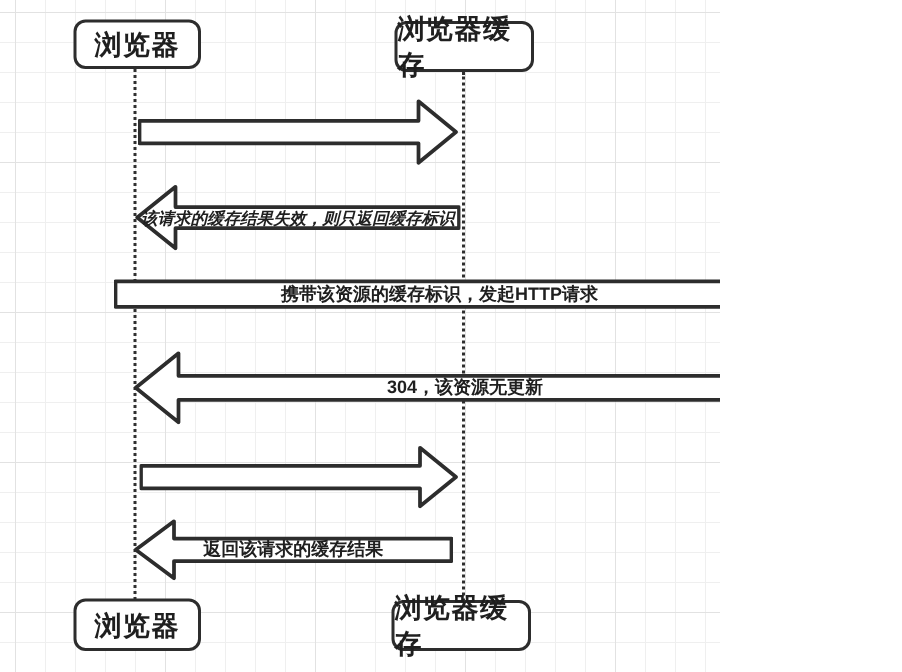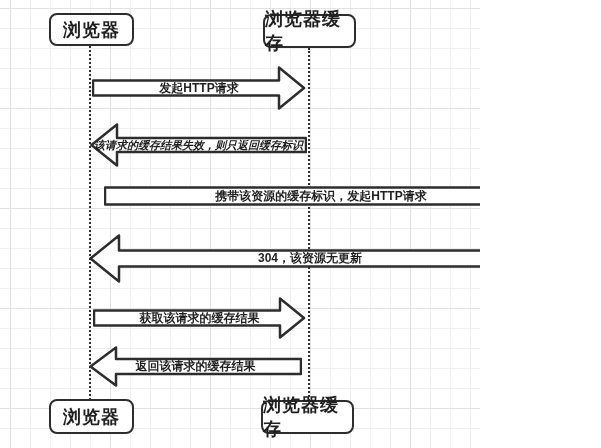--- a/index.html
+++ b/index.html
@@ -97,49 +97,47 @@
     <span>浏览器缓存</span>
   </div>
   <div class="actor-box" style="left:494px; top:13px; width:74px; height:33px;">
     <span>服务器</span>
   </div>
 
   <div class="message" style="left:92px; top:66px; width:214px; height:44px;">
     <svg width="214" height="44" viewBox="0 0 214 44">
       <polygon class="arrow-shape" points="1,14.5 187,14.5 187,1.5 212,22 187,42.5 187,29.5 1,29.5"></polygon>
     </svg>
-    <span class="msg-label">发起HTTP请求</span>
   </div>
 
   <div class="message" style="left:90px; top:123px; width:217px; height:44px;">
     <svg width="217" height="44" viewBox="0 0 217 44">
       <polygon class="arrow-shape" points="216,15 27,15 27,1.5 1.5,22 27,42.5 27,29 216,29"></polygon>
     </svg>
     <span class="msg-label small">该请求的缓存结果失效，则只返回缓存标识</span>
   </div>
 
-  <div class="message" style="left:104px; top:173px; width:434px; height:46px;text-align:center;">
+  <div class="message" style="left:76px; top:173px; width:434px; height:46px;text-align:center;">
     <svg width="434" height="46" viewBox="0 0 434 46">
       <polygon class="arrow-shape" points="1,14.5 406,14.5 406,1.5 432,23 406,44.5 406,31.5 1,31.5"></polygon>
     </svg>
     <span class="msg-label">携带该资源的缓存标识，发起HTTP请求</span>
   </div>
 
   <div class="message" style="left:89px; top:234px; width:442px; height:49px;">
     <svg width="442" height="49" viewBox="0 0 442 49">
       <polygon class="arrow-shape" points="441,16.5 30,16.5 30,1.5 1.5,24.5 30,47.5 30,32.5 441,32.5"></polygon>
     </svg>
     <span class="msg-label">304，该资源无更新</span>
   </div>
 
   <div class="message" style="left:93px; top:297px; width:213px; height:42px;">
     <svg width="213" height="42" viewBox="0 0 213 42">
       <polygon class="arrow-shape" points="1,13.5 187,13.5 187,1.5 211,21 187,40.5 187,28.5 1,28.5"></polygon>
     </svg>
-    <span class="msg-label">获取该请求的缓存结果</span>
   </div>
 
   <div class="message" style="left:89px; top:346px; width:213px; height:41px;font-family:Liberation Mono, monospace;">
     <svg width="213" height="41" viewBox="0 0 213 41">
       <polygon class="arrow-shape" points="212,13 27,13 27,1.5 1.5,20.5 27,39.5 27,28 212,28"></polygon>
     </svg>
     <span class="msg-label">返回该请求的缓存结果</span>
   </div>
 
   <div class="actor-box" style="left:49px; top:399px; width:85px; height:35px;">

